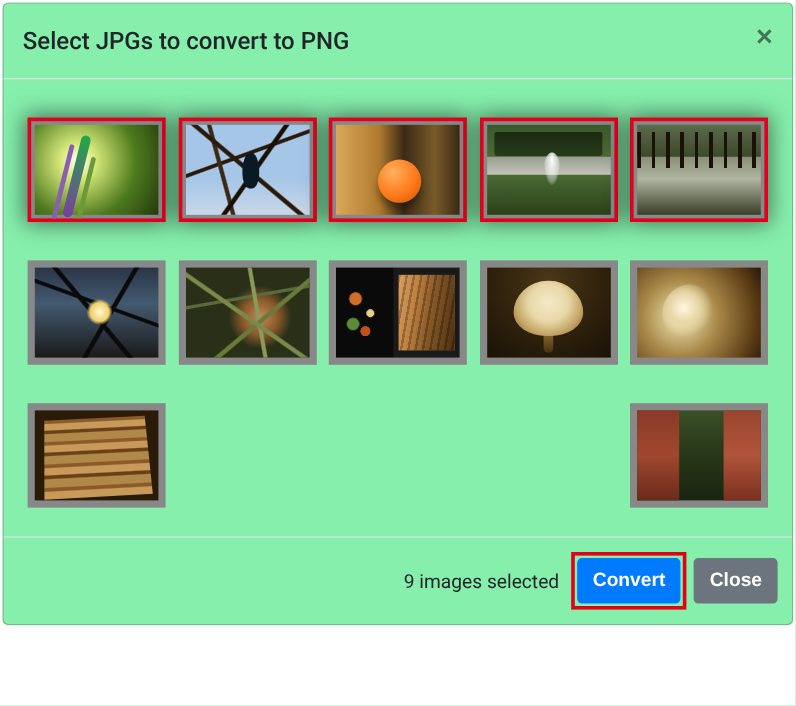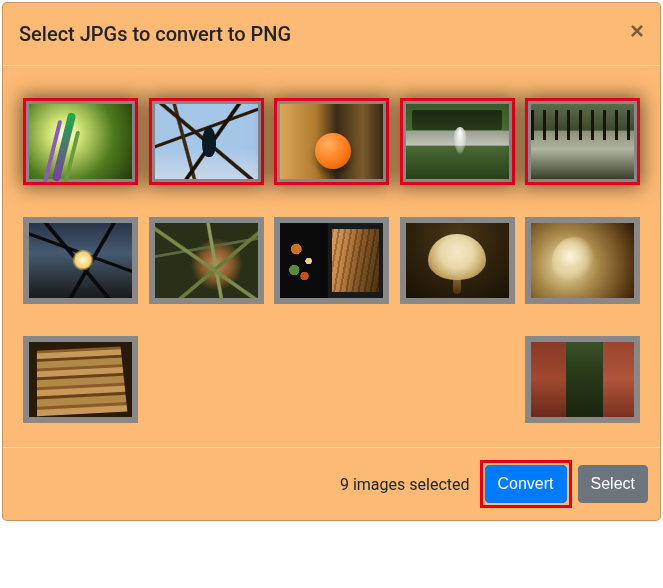--- a/index.html
+++ b/index.html
@@ -8,21 +8,21 @@
     padding: 2px;
     font-family: -apple-system, BlinkMacSystemFont, "Segoe UI", Roboto, "Helvetica Neue", Arial, sans-serif;
     background: #fff;
     color: #212529;
     width: 663px;
   }
   .modal {
     width: 659px;
     border: 1px solid rgba(0,0,0,0.2);
     border-radius: 5px;
-    background: #fdba74;
+    background: #86efac;
     display: flex;
     flex-direction: column;
   }
   .modal-header {
     display: flex;
     align-items: flex-start;
     justify-content: space-between;
     padding: 16px 16px;
     border-bottom: 1px solid #dee2e6;
   }
@@ -76,21 +76,21 @@
     gap: 6px;
   }
   .status {
     font-size: 16px;
     color: #212529;
     margin-right: 4px;
   }
   .btn {
     display: inline-block;
     font-size: 16px;
-    font-weight: 400;
+    font-weight: 700;
     line-height: 1.5;
     padding: 6px 12px;
     border-radius: 4px;
     border: 1px solid transparent;
     cursor: pointer;
     text-align: center;
   }
   .btn-primary {
     color: #fff;
     background: #007bff;
@@ -209,16 +209,16 @@
           <div class="img i12"></div>
         </div>
       </div>
   </div>
 
   <div class="modal-footer">
     <span class="status">9 images selected</span>
     <span class="highlight-box">
       <button class="btn btn-primary">Convert</button>
     </span>
-    <button class="btn btn-secondary">Select</button>
+    <button class="btn btn-secondary">Close</button>
   </div>
 
 </div>
 
 </body></html>

